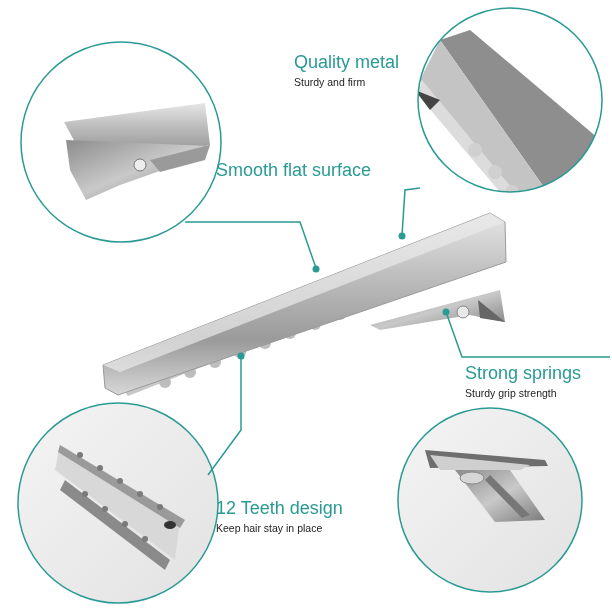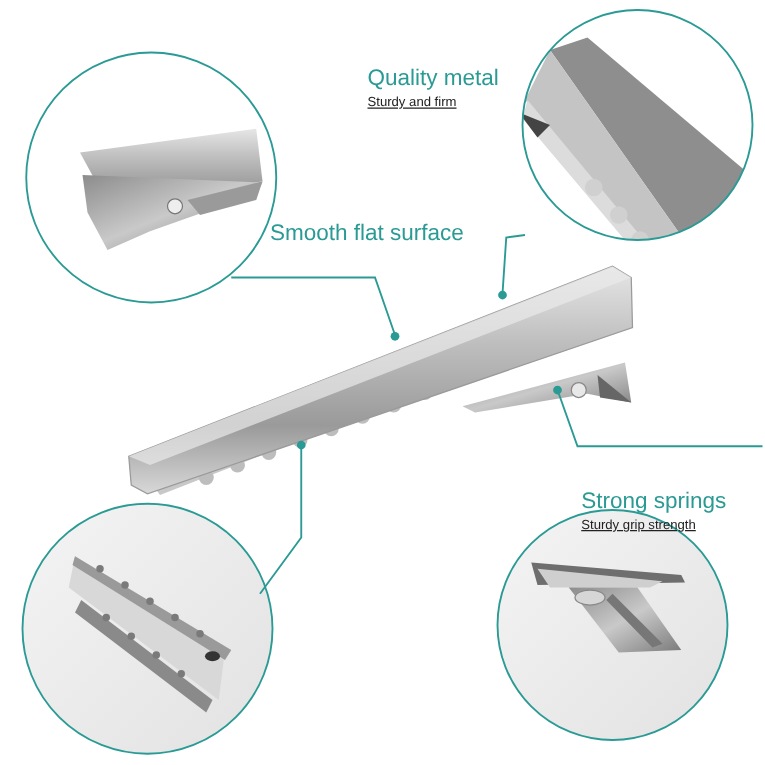--- a/index.html
+++ b/index.html
@@ -1,20 +1,20 @@
 <!DOCTYPE html>
 <html><head>
 <meta charset="utf-8">
 <style>
   html, body { margin:0; padding:0; background:#ffffff; }
   body { width:612px; height:612px; position:relative; overflow:hidden; font-family:"Liberation Sans", sans-serif; }
   .canvas { position:absolute; left:0; top:0; width:612px; height:516px; }
   .feature { position:absolute; }
   .feature .title { color:#2a9a94; font-size:18px; line-height:20px; white-space:nowrap; }
-  .feature .sub { color:#222; font-size:10.5px; line-height:14px; margin-top:3px; white-space:nowrap;text-decoration:underline; }
+  .feature .sub { color:#222; font-size:10.5px; line-height:14px; margin-top:3px; white-space:nowrap; }
   svg { position:absolute; left:0; top:0; }
 </style>
 </head>
 <body>
 
 <div class="canvas">
 
   <svg width="612" height="612" viewBox="0 0 612 612">
     <defs>
       <linearGradient id="metal" x1="0" y1="0" x2="0" y2="1">
@@ -145,25 +145,27 @@
       <circle cx="446" cy="312" r="3.5"></circle>
       <circle cx="241" cy="356" r="3.5"></circle>
     </g>
   </svg>
 
   <div class="feature" style="left:294px; top:52px;">
     <div class="title">Quality metal</div>
     <div class="sub">Sturdy and firm</div>
   </div>
 
-  <div class="feature" style="left:216px; top:176px;">
+  <div class="feature" style="left:216px; top:160px;">
     <div class="title">Smooth flat surface</div>
   </div>
 
-  <div class="feature" style="left:465px; top:363px;margin-top:27px;">
+  <div class="feature" style="left:465px; top:363px;">
     <div class="title">Strong springs</div>
     <div class="sub">Sturdy grip strength</div>
   </div>
 
   <div class="feature" style="left:216px; top:498px;">
+    <div class="title">12 Teeth design</div>
+    <div class="sub">Keep hair stay in place</div>
   </div>
 
 </div>
 
 </body></html>

